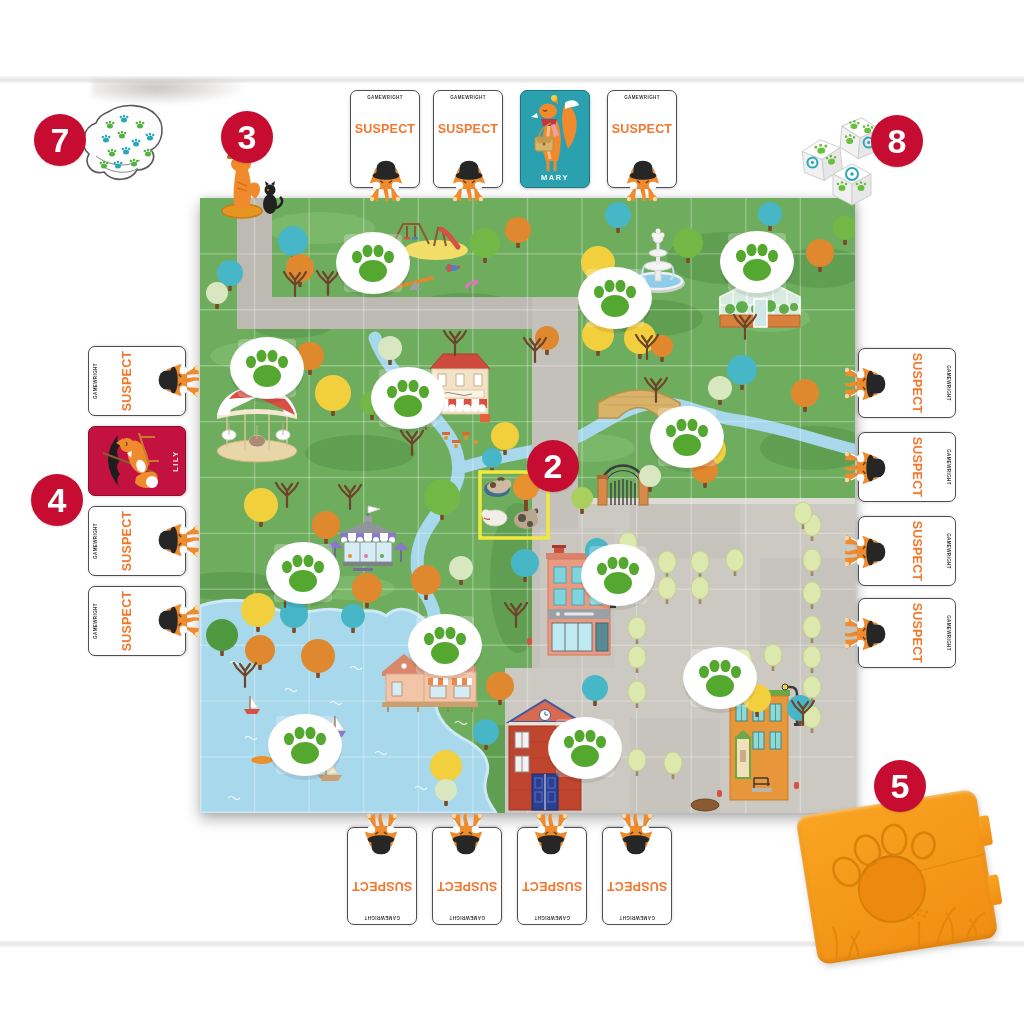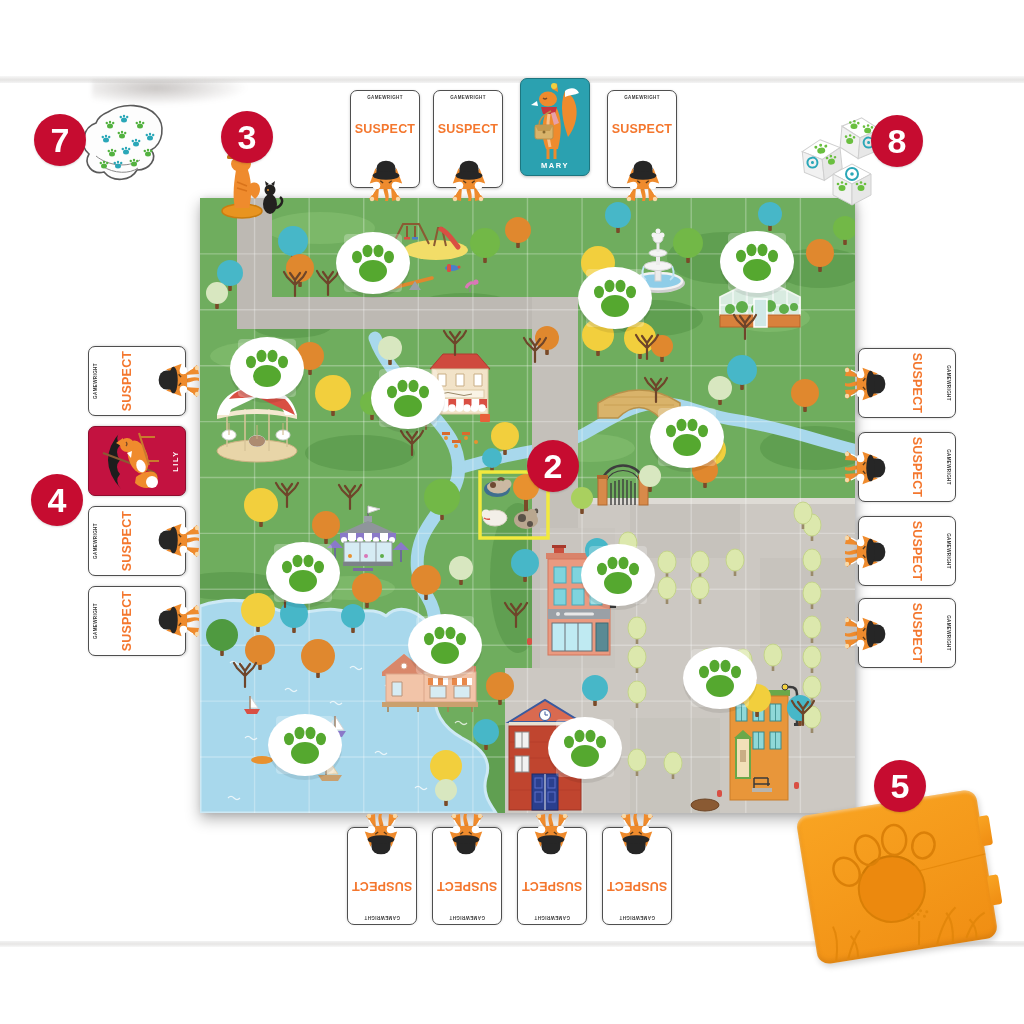--- a/index.html
+++ b/index.html
@@ -1487,21 +1487,21 @@
         <circle cx="12" cy="27" r="4" fill="#ffffff"></circle>
         <circle cx="32" cy="27" r="4" fill="#ffffff"></circle>
         <path d="M16,22 l3,2.5 M28,22 l-3,2.5" stroke="#5a3a1a" stroke-width="1.4"></path>
         <path d="M12,16 v-7 a10,8 0 0 1 20,0 v7 Z" fill="#262626"></path>
         <ellipse cx="22" cy="16.5" rx="14" ry="4.5" fill="#262626"></ellipse>
       </svg>
     </div>
   </div>
     </div>
 
-  <div class="card-wrap" id="card-mary" style="left: 520px; top: 78px;">
+  <div class="card-wrap" id="card-mary" style="left: 520px; top: 90px;">
     <div class="card-art" style="background:#2ba1b0;border:1.6px solid #1d7680;">
       <svg width="70" height="98" viewBox="0 0 70 98">
         <path d="M44,12 C60,20 58,44 47,58 C42,44 38,26 44,12 Z" fill="#ef8b2d"></path>
         <path d="M44,12 C48,8 56,8 58,14 C54,16 48,16 44,18 Z" fill="#ffffff"></path>
         <path d="M26,30 C19,46 21,60 25,70 L37,70 C41,54 41,38 35,28 Z" fill="#ef8b2d"></path>
         <path d="M28,34 C26,48 27,60 29,68" stroke="#f9c08a" stroke-width="3" fill="none"></path>
         <ellipse cx="27" cy="20" rx="9" ry="7.5" fill="#ef8b2d"></ellipse>
         <polygon points="16,22 10,26 17,27" fill="#ffffff"></polygon>
         <polygon points="31,10 36,4 37,13" fill="#ef8b2d"></polygon>
         <circle cx="33" cy="7" r="3" fill="#f2cf3d"></circle>

